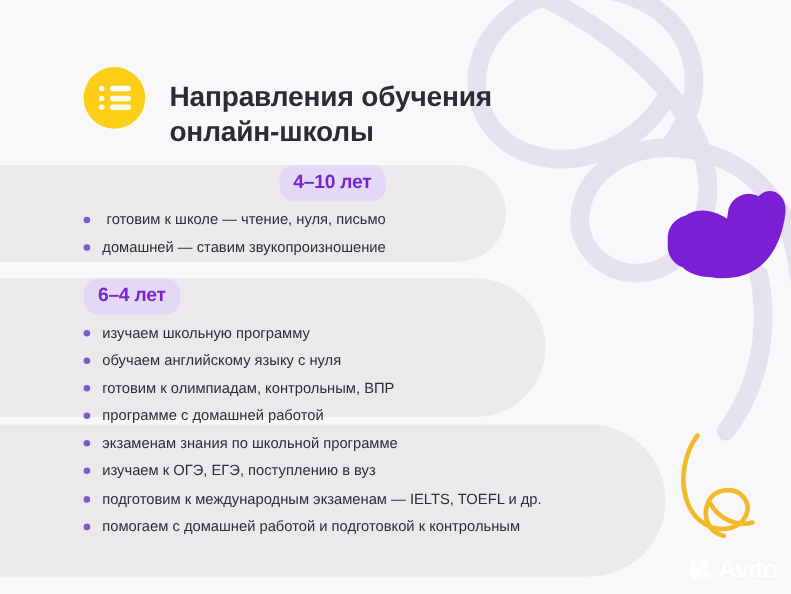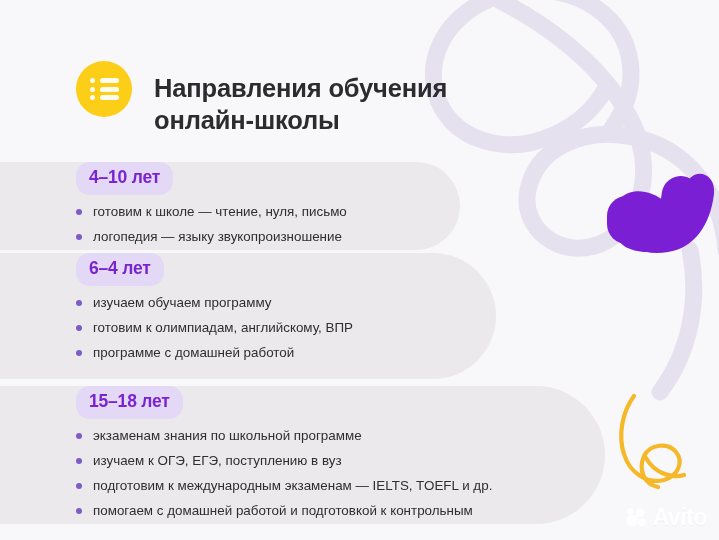--- a/index.html
+++ b/index.html
@@ -201,47 +201,47 @@
         <span class="li-row li-bar r2"></span>
       <span class="li-row li-dot r3"></span>
         <span class="li-row li-bar r3"></span>
     </div>
     <h1 class="header-title">
       <span class="tline">Направления обучения</span>
       <span class="tline">онлайн-школы</span>
     </h1>
   </div>
 
-  <div class="section" style="top:162px;">
+  <div class="section" style="top:150px;text-align:right;">
     <div class="section-card" style="width:500px;height:88px;"></div>
     <div class="section-inner">
       <span class="badge">4–10 лет</span>
       <ul class="items">
         <li>готовим к школе — чтение, нуля, письмо</li>
-        <li>логопедия — языку звукопроизношение</li>
+        <li>домашней — ставим звукопроизношение</li>
       </ul>
     </div>
   </div>
 
   <div class="section" style="top:253px;">
     <div class="section-card" style="width:536px;height:126px;"></div>
     <div class="section-inner">
       <span class="badge">6–4 лет</span>
       <ul class="items">
-        <li>изучаем обучаем программу</li>
-        <li>готовим к олимпиадам, английскому, ВПР</li>
+        <li>изучаем школьную программу</li>
+        <li>обучаем английскому языку с нуля</li>
+        <li>готовим к олимпиадам, контрольным, ВПР</li>
         <li>программе с домашней работой</li>
       </ul>
     </div>
   </div>
 
   <div class="section" style="top:386px;">
     <div class="section-card" style="width:645px;height:138px;"></div>
     <div class="section-inner">
-      <span class="badge">15–18 лет</span>
       <ul class="items">
         <li>экзаменам знания по школьной программе</li>
         <li>изучаем к ОГЭ, ЕГЭ, поступлению в вуз</li>
         <li>подготовим к международным экзаменам — IELTS, TOEFL и др.</li>
         <li>помогаем с домашней работой и подготовкой к контрольным</li>
       </ul>
     </div>
   </div>
 
   <div class="watermark">

